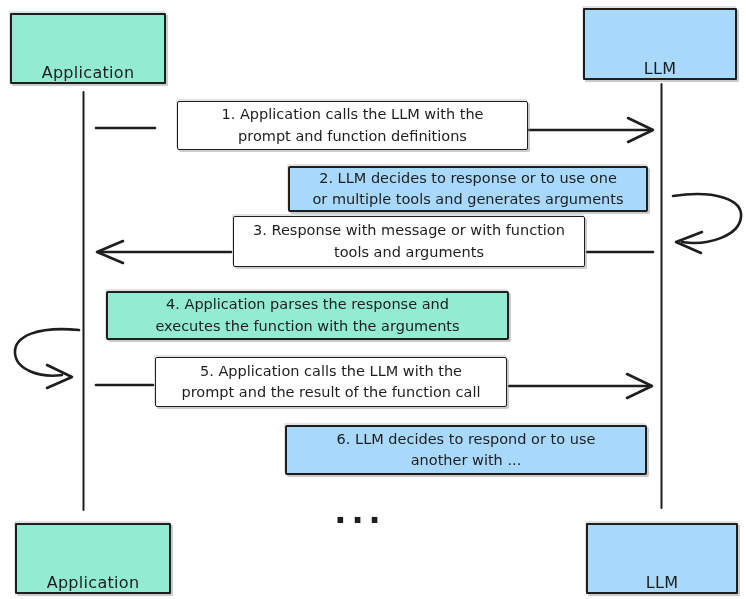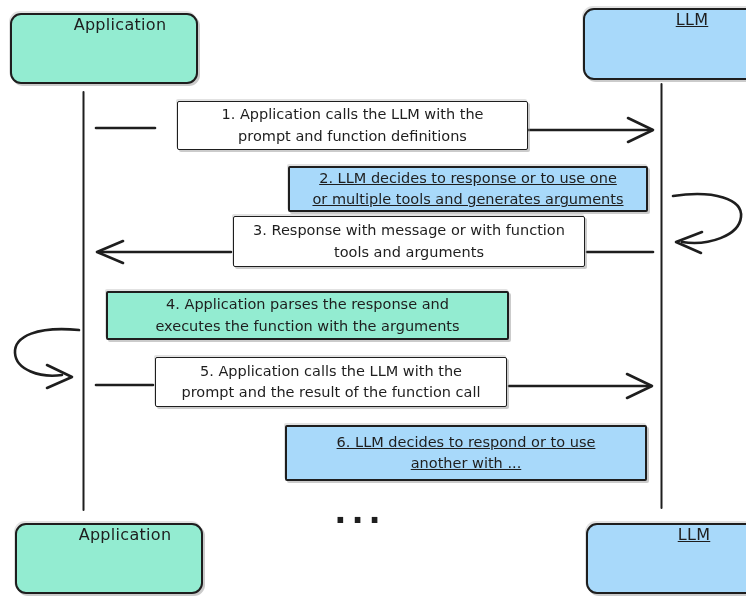--- a/index.html
+++ b/index.html
@@ -11,43 +11,42 @@
     color:var(--stroke, #1e1e1e);
     overflow:hidden;
   }
   .connectors {
     position:absolute; left:0; top:0; width:746px; height:599px;
     pointer-events:none;
   }
   .connectors path { stroke:var(--stroke,#1e1e1e); fill:none; stroke-linecap:round; stroke-linejoin:round; }
   .actor {
     position:absolute;
-    display:flex; align-items:flex-start; justify-content:center;
+    display:flex; align-items:flex-end; justify-content:center;
     border:2.6px solid var(--stroke,#1e1e1e);
-    border-radius:11px;
+    border-radius:1px;
     font-size:16px;
     letter-spacing:0.3px;
     box-shadow:2px 2px 0 rgba(140,140,140,0.45), -1px -2px 0 rgba(160,160,160,0.3);
-    padding-left:32px;
   }
   .msg {
     position:absolute;
     display:flex; flex-direction:column; align-items:center; justify-content:center;
     text-align:center;
     font-size:14.5px; line-height:1.45;
     background:var(--white,#ffffff);
     border:1.6px solid var(--stroke,#1e1e1e);
     border-radius:2px;
     box-shadow:2px 2px 0 rgba(140,140,140,0.45), -1px -2px 0 rgba(160,160,160,0.3);
     padding:2px 6px;
     box-sizing:border-box;
   }
   .msg.blue, .msg.mint { border-width:2.4px;text-align:right; }
   .mint { background:var(--mint,#93ecd1); }
-  .blue { background:var(--blue,#a8d9fa);text-decoration:underline; }
+  .blue { background:var(--blue,#a8d9fa); }
   .ellipsis {
     position:absolute;
     left:330px; top:496px; width:60px;
     text-align:center;
     font-size:32px; font-weight:bold;
     letter-spacing:5px; line-height:1;
   }
 </style>
 </head>
 <body>
@@ -109,20 +108,20 @@
   <div class="msg mint" style="left:106px; top:291px; width:403px; height:49px;">
     <div>4. Application parses the response and</div>
     <div>executes the function with the arguments</div>
   </div>
 
   <div class="msg" style="left:155px; top:357px; width:352px; height:50px;">
     <div>5. Application calls the LLM with the</div>
     <div>prompt and the result of the function call</div>
   </div>
 
-  <div class="msg blue" style="left:285px; top:425px; width:362px; height:56px;">
+  <div class="msg blue" style="left:285px; top:425px; width:362px; height:50px;">
     <div>6. LLM decides to respond or to use</div>
     <div>another with ...</div>
   </div>
 
   <div class="ellipsis">...</div>
 
 </div>
 
 </body></html>

